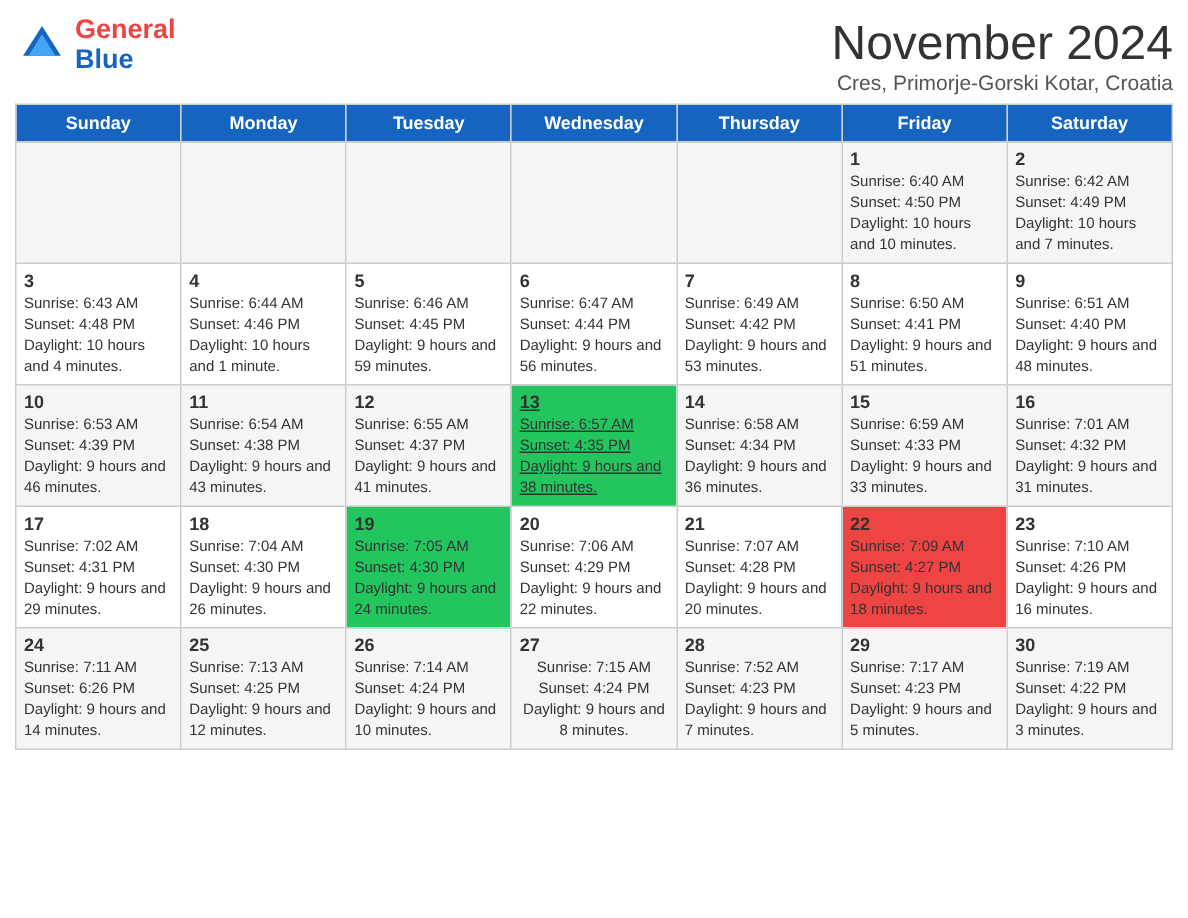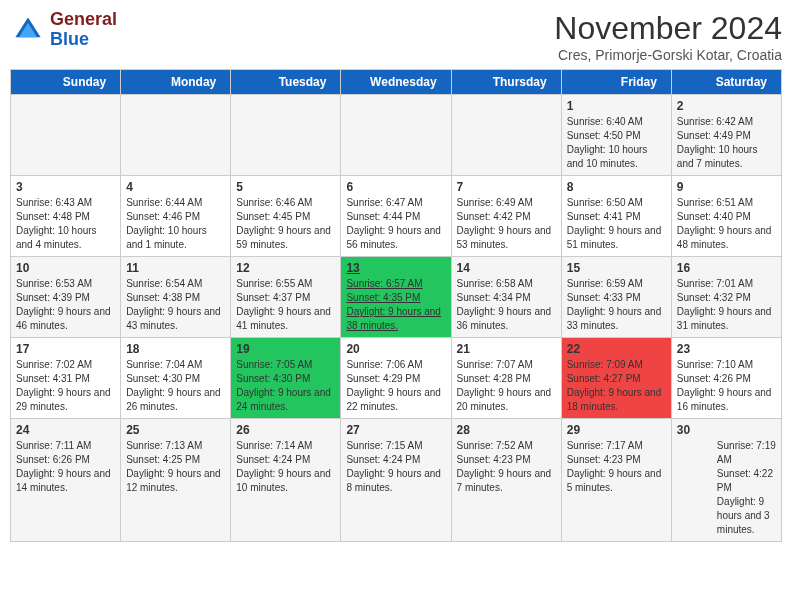--- a/index.html
+++ b/index.html
@@ -19,21 +19,21 @@
     .logo-area {
       display: flex;
       align-items: center;
       gap: 4px;
     }
     .logo-text {
       font-size: 18px;
       font-weight: bold;
       line-height: 1.1;
     }
-    .logo-general { color: #7f1d1d; }
+    .logo-general { color: #ef4444; }
     .logo-blue { color: #1565c0; }
     .logo-icon {
       width: 36px;
       height: 36px;
     }
     .title-area {
       text-align: right;
     }
     .month-title {
       font-size: 32px;
@@ -47,21 +47,21 @@
     .calendar {
       width: 100%;
       border-collapse: collapse;
     }
     .calendar th {
       background: #1565c0;
       color: #fff;
       font-size: 12px;
       font-weight: bold;
       padding: 5px 14px;
-      text-align: right;
+      text-align: center;
       border: 1px solid #ccc;
     }
     .calendar td {
       vertical-align: top;
       border: 1px solid #ccc;
       padding: 4px 5px;
       font-size: 10.5px;
       color: #333;
       width: 14.28%;
       height: 80px;
@@ -286,37 +286,37 @@
 Daylight: 9 hours and 12 minutes.</div>
         </td>
         <td style="background: rgb(245, 245, 245); margin-left: 38px;">
           <span class="day-number">26</span>
           <div class="day-info" style="white-space: pre-line;">Sunrise: 7:14 AM
 Sunset: 4:24 PM
 Daylight: 9 hours and 10 minutes.</div>
         </td>
         <td style="background: rgb(245, 245, 245);">
           <span class="day-number">27</span>
-          <div class="day-info" style="white-space: pre-line;">Sunrise: 7:15 AM
+          <div class="day-info" style="white-space: pre-line; text-align: center;">Sunrise: 7:15 AM
 Sunset: 4:24 PM
 Daylight: 9 hours and 8 minutes.</div>
         </td>
         <td style="background: rgb(245, 245, 245);">
           <span class="day-number">28</span>
           <div class="day-info" style="white-space: pre-line;">Sunrise: 7:52 AM
 Sunset: 4:23 PM
 Daylight: 9 hours and 7 minutes.</div>
         </td>
         <td style="background: rgb(245, 245, 245);">
           <span class="day-number">29</span>
           <div class="day-info" style="white-space: pre-line;">Sunrise: 7:17 AM
 Sunset: 4:23 PM
 Daylight: 9 hours and 5 minutes.</div>
         </td>
         <td style="background: rgb(245, 245, 245);">
           <span class="day-number">30</span>
-          <div class="day-info" style="white-space: pre-line; margin-left: 40px;">Sunrise: 7:19 AM
+          <div class="day-info" style="white-space: pre-line;">Sunrise: 7:19 AM
 Sunset: 4:22 PM
 Daylight: 9 hours and 3 minutes.</div>
         </td>
       </tr>
     </tbody>
 </table>
 
 </body></html>

